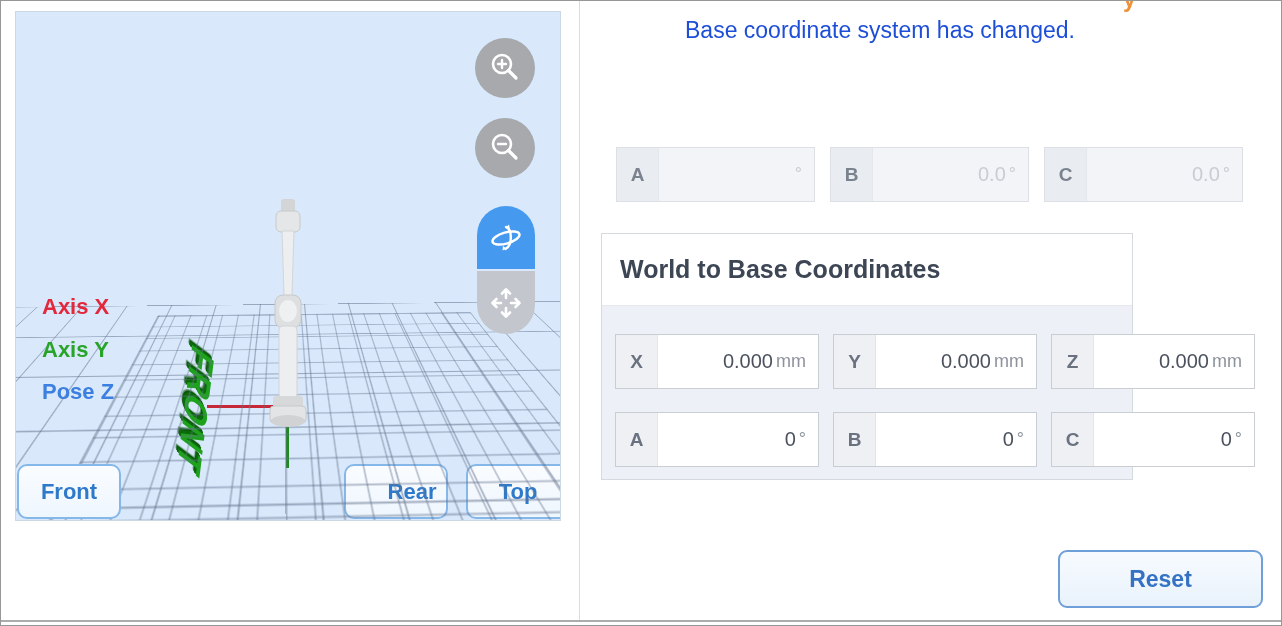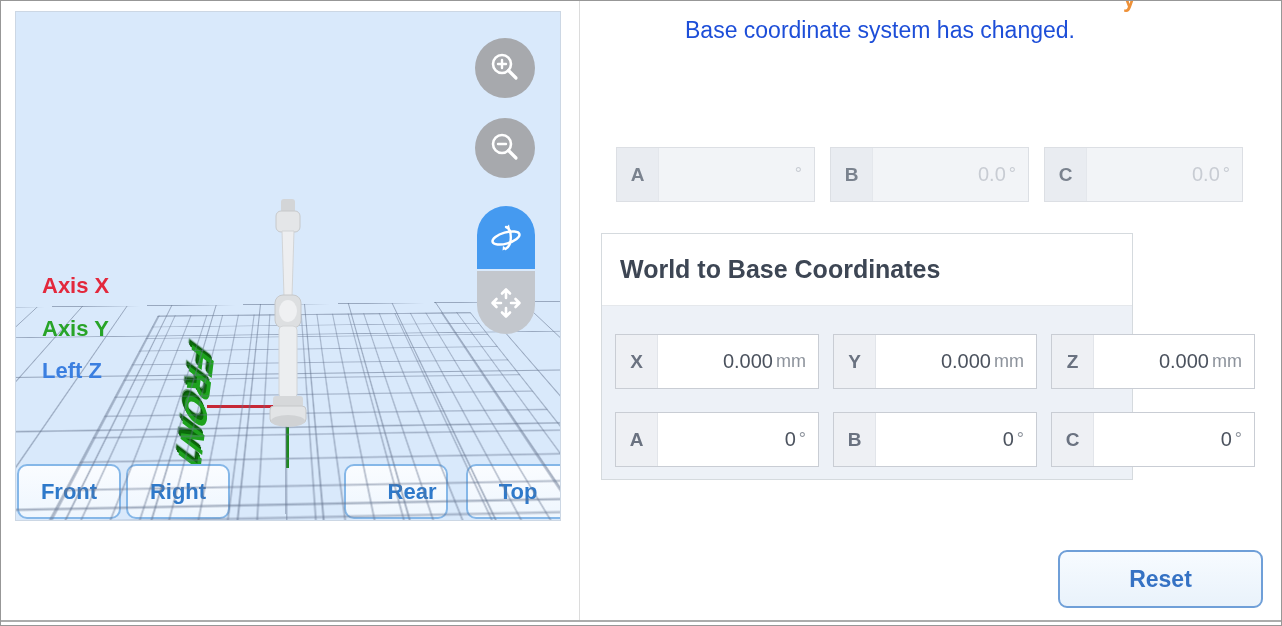--- a/index.html
+++ b/index.html
@@ -48,21 +48,21 @@
     color:#1ea21e;
     text-shadow:-2px 2px 0 #0b6b0b, -3px 3px 0 #095509, -4px 4px 1px rgba(9,85,9,.6);
     transform:rotate(97deg) skewX(-30deg);
     transform-origin:top left;
   }
   .axis-line-x { position:absolute; left:191px; top:393px; width:82px; height:3px; background:#c62836; }
   .axis-line-y { position:absolute; left:270px; top:403px; width:3px; height:53px; background:#1b8a1b; }
 
   .robot-svg { position:absolute; left:241px; top:183px; }
 
-  .axis-label { position:absolute; left:26px; font-size:22px; font-weight:bold; }
+  .axis-label { position:absolute; left:26px; font-size:22px; font-weight:bold;margin-top:21px; }
   .axis-label.x { top:261px; color:#e3283c; }
   .axis-label.y { top:304px; color:#28a428; }
   .axis-label.z { top:346px; color:#3b7fe0; }
 
   .round-btn {
     position:absolute; left:459px; width:60px; height:60px; border-radius:50%;
     background:#a7a9ad; border:none; cursor:pointer;
     display:flex; align-items:center; justify-content:center;
   }
   .round-btn.zin  { top:26px; }
@@ -173,21 +173,21 @@
       <rect x="18" y="100" width="26" height="33" rx="8" fill="#dddfe1" stroke="#c6c8ca" stroke-width="1"></rect>
       <ellipse cx="31" cy="116" rx="9" ry="11" fill="#eff0f2"></ellipse>
       <rect x="22" y="131" width="18" height="72" rx="4" fill="#eceef0" stroke="#d2d4d6" stroke-width="1"></rect>
       <rect x="16" y="201" width="30" height="12" rx="3" fill="#d6d8da"></rect>
       <rect x="13" y="211" width="36" height="17" rx="4" fill="#e2e4e6" stroke="#c6c8ca" stroke-width="1"></rect>
       <ellipse cx="31" cy="226" rx="17" ry="6" fill="#d0d2d4"></ellipse>
     </svg>
 
     <div class="axis-label x">Axis X</div>
     <div class="axis-label y">Axis Y</div>
-    <div class="axis-label z">Left Z</div>
+    <div class="axis-label z">Pose Z</div>
 
     <button class="round-btn zin">
       <svg width="36" height="36" viewBox="0 0 36 36">
         <circle cx="15" cy="14" r="9" fill="none" stroke="#ffffff" stroke-width="2.6"></circle>
         <line x1="21.5" y1="20.5" x2="29" y2="28" stroke="#ffffff" stroke-width="3.2" stroke-linecap="round"></line>
         <line x1="15" y1="10" x2="15" y2="18" stroke="#ffffff" stroke-width="2.4" stroke-linecap="round"></line>
         <line x1="11" y1="14" x2="19" y2="14" stroke="#ffffff" stroke-width="2.4" stroke-linecap="round"></line>
       </svg>
     </button>
 
@@ -212,21 +212,20 @@
         <svg width="40" height="40" viewBox="0 0 40 40" stroke="#ffffff" stroke-width="2.6" fill="none" stroke-linecap="round" stroke-linejoin="round">
           <path d="M20 15 V7 M16 10.5 L20 6.5 L24 10.5"></path>
           <path d="M20 25 V33 M16 29.5 L20 33.5 L24 29.5"></path>
           <path d="M15 20 H7 M10.5 16 L6.5 20 L10.5 24"></path>
           <path d="M25 20 H33 M29.5 16 L33.5 20 L29.5 24"></path>
         </svg>
       </button>
     </div>
 
     <button class="view-btn b0">Front</button>
-    <button class="view-btn b1">Right</button>
     <button class="view-btn b3">Rear</button>
     <button class="view-btn b4">Top</button>
   </div>
 
   <div class="v-divider"></div>
 
   <div class="warning-partial">y</div>
 
   <div class="warning">Base coordinate system has changed.</div>
 

